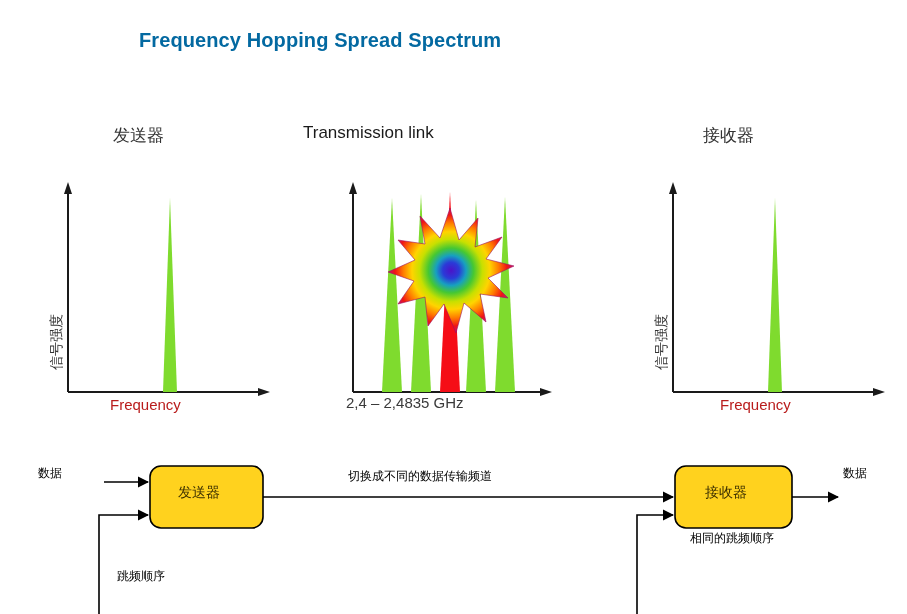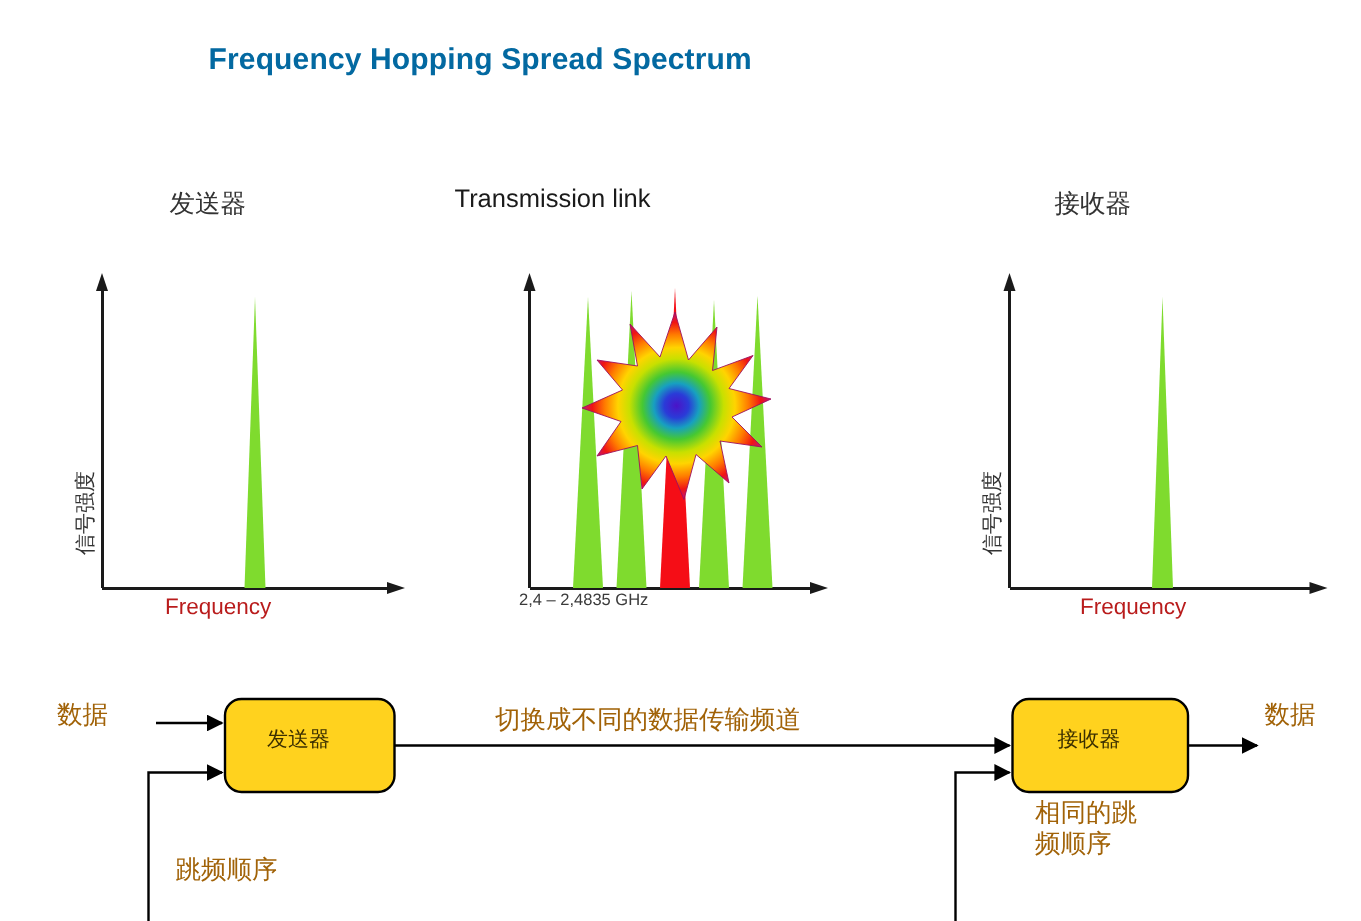--- a/index.html
+++ b/index.html
@@ -63,58 +63,58 @@
     white-space: nowrap;
   }
 
   
   #chart-tx { left: 55px; top: 180px; }
   #lbl-y-tx { left: 48px; top: 370px; }
   #lbl-x-tx { left: 110px; top: 396px; }
 
   
   #chart-link { left: 340px; top: 180px; }
-  #lbl-x-link { left: 346px; top: 394px; font-size: 11px; color: #3a3a3a; }
+  #lbl-x-link { left: 346px; top: 394px; font-size: 15px; color: #3a3a3a; }
 
   
   #chart-rx { left: 660px; top: 180px; }
   #lbl-y-rx { left: 653px; top: 370px; }
   #lbl-x-rx { left: 720px; top: 396px; }
 
   
   #diagram {
     position: absolute;
     left: 0;
     top: 440px;
     width: 907px;
     height: 174px;
   }
   #diagram svg { display: block; }
 
   .blk-label {
     position: absolute;
-    font-size: 17px;
-    color: #a16207;
+    font-size: 12px;
+    color: #000000;
     white-space: nowrap;
   }
   .blk-label.wrap {
     white-space: normal;
     width: 84px;
     line-height: 1.25;
   }
   .box-label {
     position: absolute;
     font-size: 14px;
     color: #3b2f00;
     white-space: nowrap;
   }
 
   #lbl-data-in   { left: 38px;  top: 465px; }
   #lbl-hop-tx    { left: 117px; top: 568px; }
-  #lbl-channel   { left: 330px; top: 468px; }
+  #lbl-channel   { left: 348px; top: 468px; }
   #lbl-hop-rx    { left: 650px; top: 531px; margin-left: 40px; }
   #lbl-data-out  { left: 843px; top: 465px; }
   #lbl-box-tx    { left: 178px; top: 484px; }
   #lbl-box-rx    { left: 705px; top: 484px; }
 </style>
 </head>
 <body>
 
 <div id="page">
 

